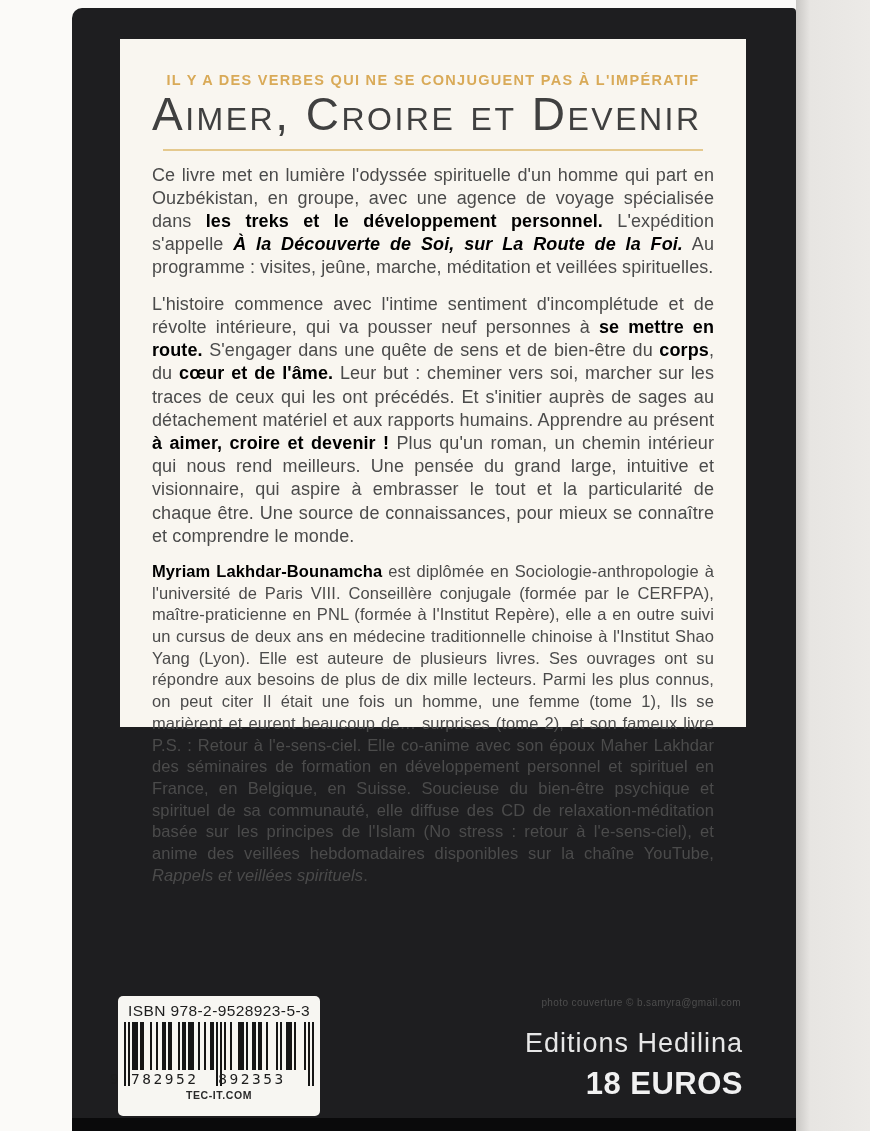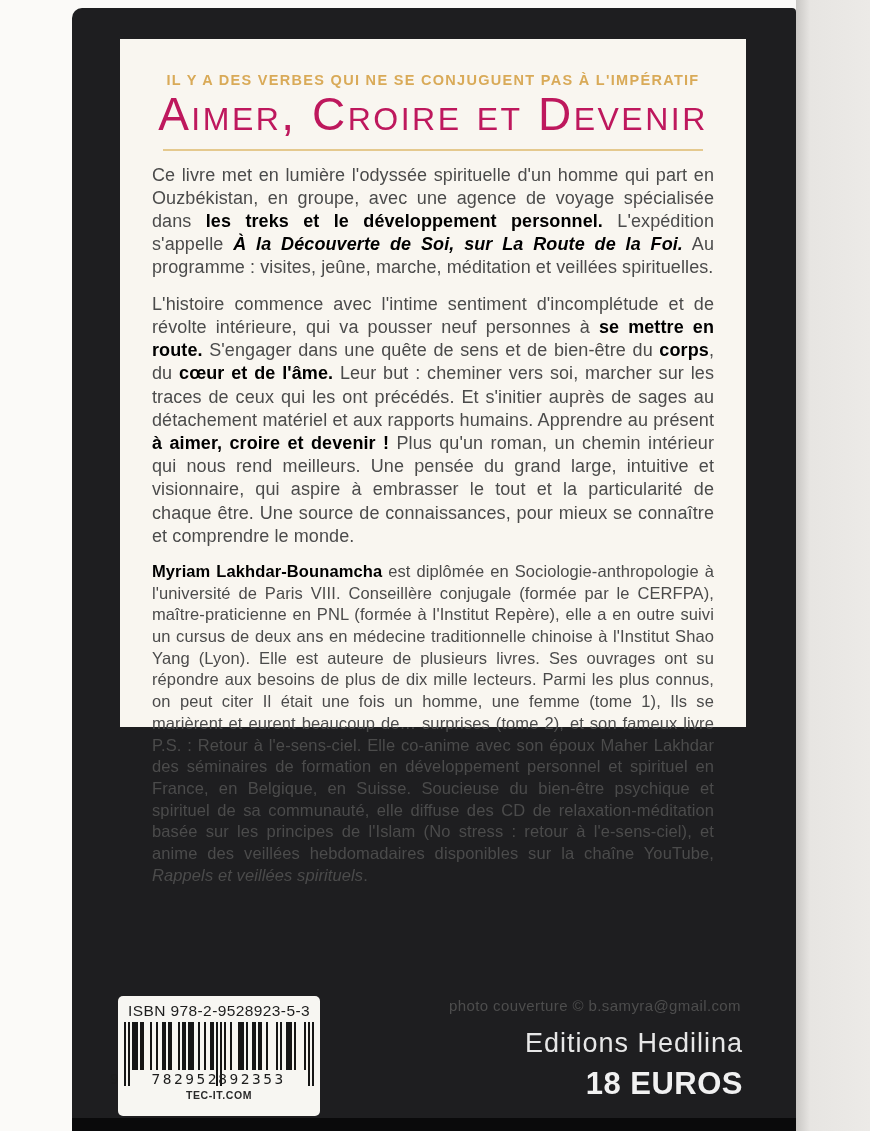--- a/index.html
+++ b/index.html
@@ -30,26 +30,26 @@
     box-sizing:border-box;
     padding:33px 32px 0 32px;
   }
   .tagline{
     text-align:center;
     color:#d9aa58;
     font-size:14.5px;font-weight:700;letter-spacing:1.3px;
     margin:0 0 2px 0;
   }
   .title{
-    margin:0;text-align:center;
+    margin:0;text-align:left;
     font-variant:small-caps;
     font-weight:400;
     font-size:46px;line-height:1.08;
     letter-spacing:2.5px;
-    color:#be185d;
+    color:#404040;
   }
   .rule{
     width:540px;height:2px;background:#e5c98e;
     margin:9px auto 0 auto;
   }
   .body-text{margin-top:13px;}
   .para{
     margin:0 0 13px 0;
     text-align:justify;
     font-size:18px;line-height:23.2px;
@@ -82,30 +82,30 @@
   }
   .bar{width:2px;height:48px;background:transparent;flex:0 0 2px;}
   .bar.on{background:#161616;}
   .bar.g{height:64px;}
   .dg{
     position:absolute;bottom:-1px;
     font-size:14.5px;color:#1d1d1d;letter-spacing:2.5px;
     font-family:"DejaVu Sans Mono", monospace;
   }
   .d0{left:-14px;letter-spacing:0;}
-  .d1{left:7px;width:88px;text-align:right;}
+  .d1{left:7px;width:88px;text-align:left;}
   .d2{left:86px;width:84px;text-align:center;}
   .tec{
     margin-top:3px;
     font-size:10.5px;font-weight:700;color:#2a2a2a;letter-spacing:0.6px;
   }
   
   .credit{
     position:absolute;top:989px;right:55px;
-    font-size:15px;color:#4d4d4d;letter-spacing:0.4px;
+    font-size:10px;color:#4d4d4d;letter-spacing:0.4px;
   }
   .publisher{
     position:absolute;top:1022px;right:53px;
     font-size:27px;line-height:1;color:#e7e7e7;letter-spacing:1px;font-weight:400;
   }
   .price{
     position:absolute;top:1060px;right:53px;
     font-size:31px;line-height:1;color:#f1f1f1;letter-spacing:0.5px;font-weight:700;
   }
 </style>

